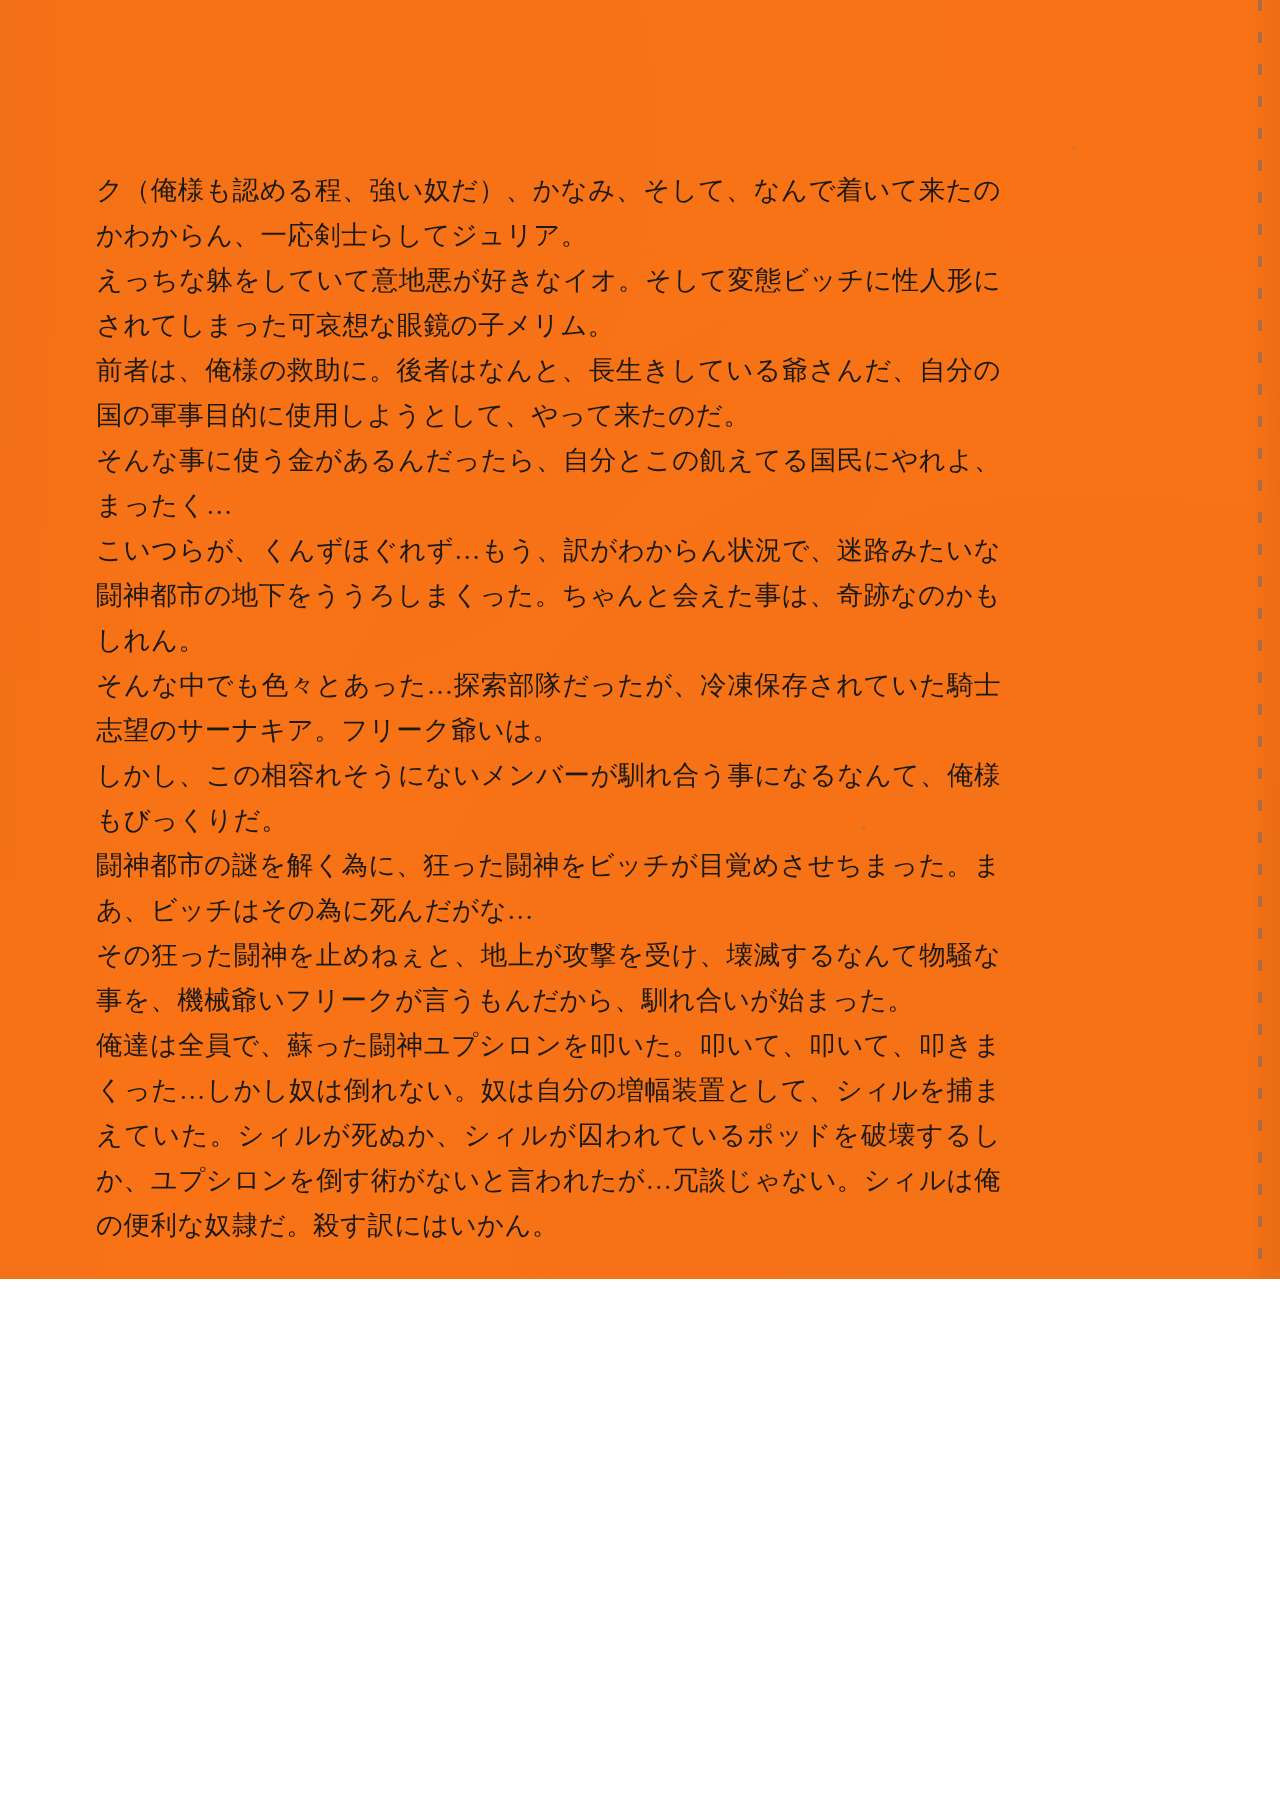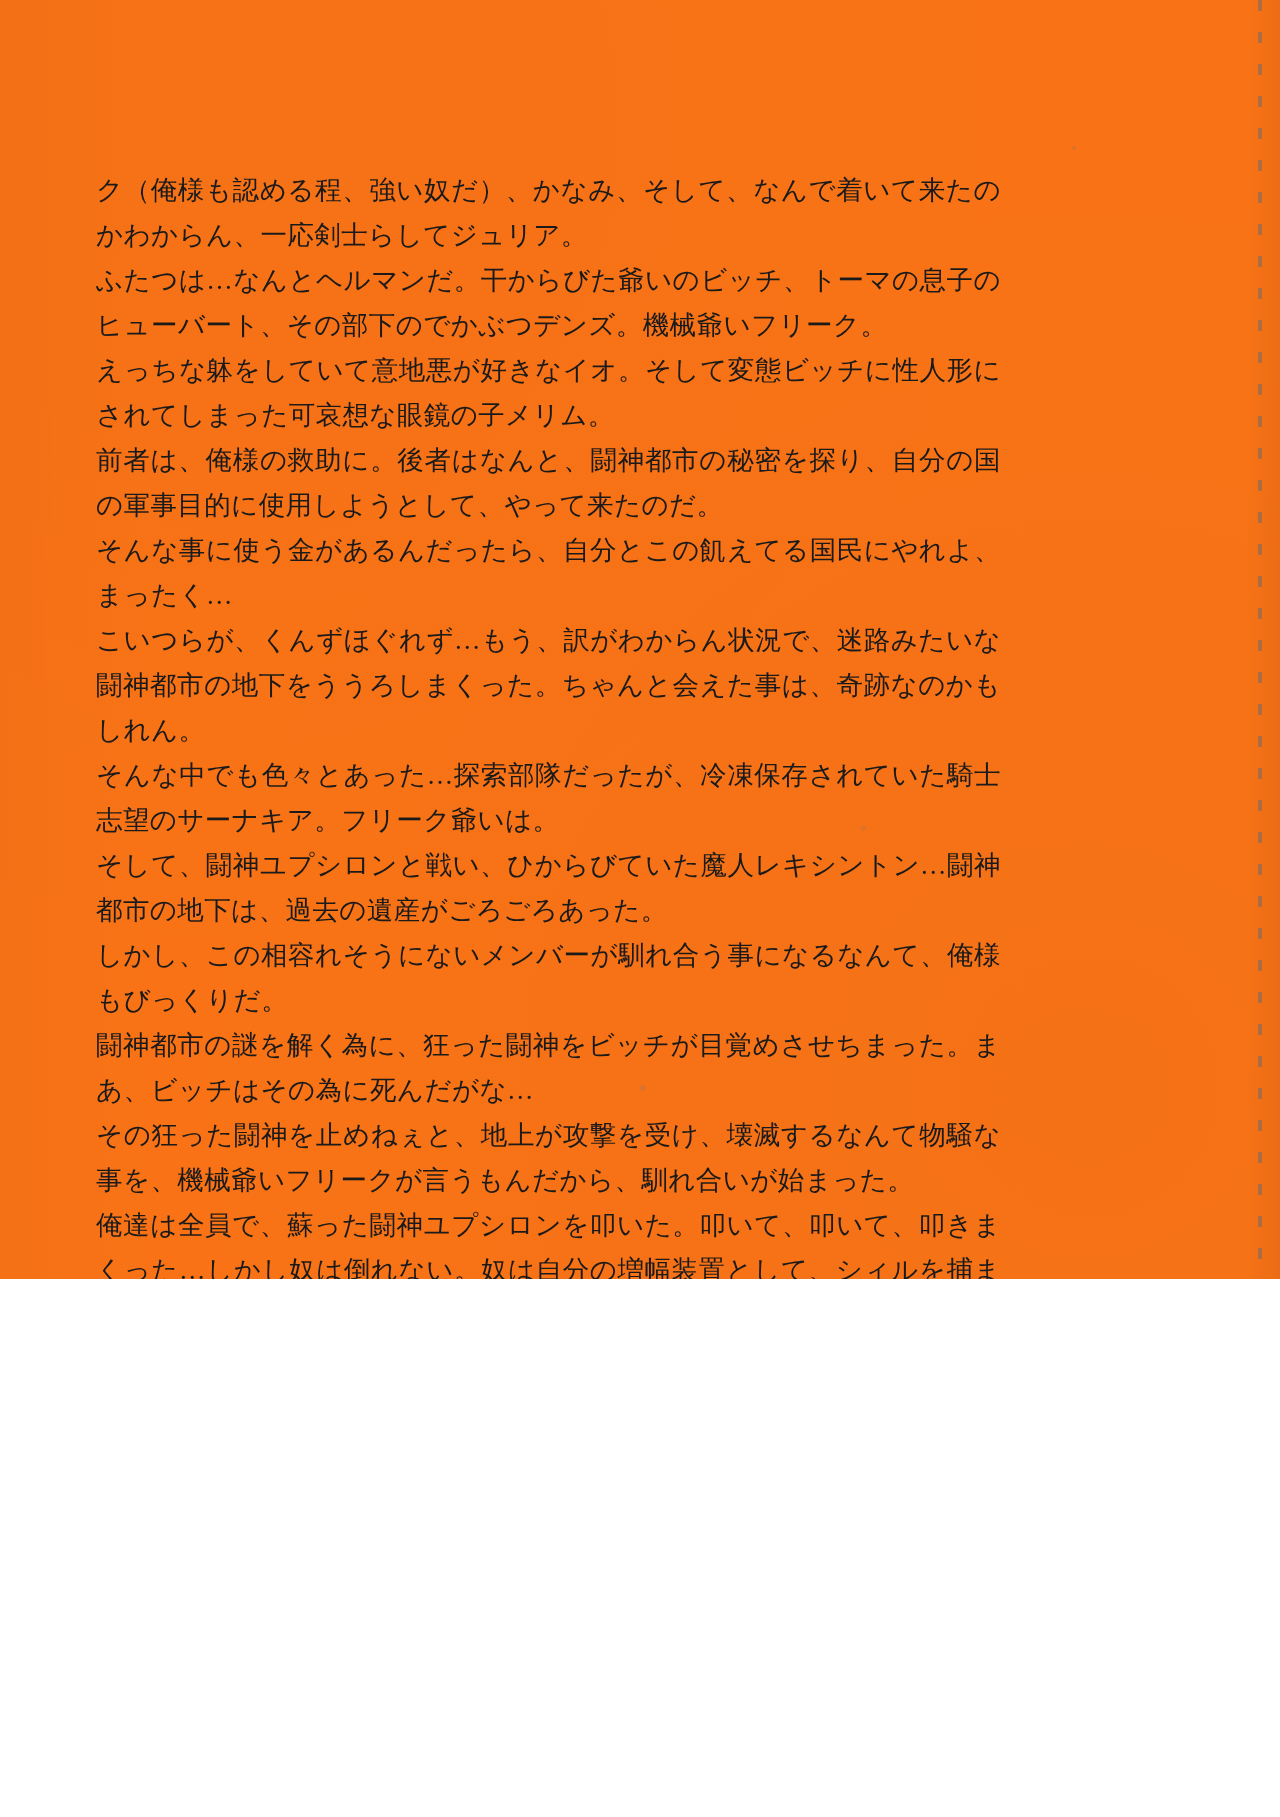--- a/index.html
+++ b/index.html
@@ -141,25 +141,23 @@
     <span></span>
     <span></span>
   </div>
 
   <div class="spot s1"></div>
   <div class="spot s2"></div>
   <div class="spot s3"></div>
 
   <div class="text-body">
     <p>ク（俺様も認める程、強い奴だ）、かなみ、そして、なんで着いて来たのかわからん、一応剣士らしてジュリア。</p>
-    <p>ふたつは…なんとヘルマンだ。干からびた爺いのビッチ、トーマの息子のヒューバート、その部下のでかぶつデンズ。機械爺いフリーク。</p>
     <p>えっちな躰をしていて意地悪が好きなイオ。そして変態ビッチに性人形にされてしまった可哀想な眼鏡の子メリム。</p>
-    <p>前者は、俺様の救助に。後者はなんと、闘神都市の秘密を探り、自分の国の軍事目的に使用しようとして、やって来たのだ。</p>
+    <p>前者は、俺様の救助に。後者はなんと、長生きしている爺さんだ、自分の国の軍事目的に使用しようとして、やって来たのだ。</p>
     <p>そんな事に使う金があるんだったら、自分とこの飢えてる国民にやれよ、まったく…</p>
     <p>こいつらが、くんずほぐれず…もう、訳がわからん状況で、迷路みたいな闘神都市の地下をううろしまくった。ちゃんと会えた事は、奇跡なのかもしれん。</p>
     <p>そんな中でも色々とあった…探索部隊だったが、冷凍保存されていた騎士志望のサーナキア。フリーク爺いは。</p>
-    <p>そして、闘神ユプシロンと戦い、ひからびていた魔人レキシントン…闘神都市の地下は、過去の遺産がごろごろあった。</p>
     <p>しかし、この相容れそうにないメンバーが馴れ合う事になるなんて、俺様もびっくりだ。</p>
     <p>闘神都市の謎を解く為に、狂った闘神をビッチが目覚めさせちまった。まあ、ビッチはその為に死んだがな…</p>
     <p>その狂った闘神を止めねぇと、地上が攻撃を受け、壊滅するなんて物騒な事を、機械爺いフリークが言うもんだから、馴れ合いが始まった。</p>
     <p>俺達は全員で、蘇った闘神ユプシロンを叩いた。叩いて、叩いて、叩きまくった…しかし奴は倒れない。奴は自分の増幅装置として、シィルを捕まえていた。シィルが死ぬか、シィルが囚われているポッドを破壊するしか、ユプシロンを倒す術がないと言われたが…冗談じゃない。シィルは俺の便利な奴隷だ。殺す訳にはいかん。</p>
   </div>
 </div>
 
 </body></html>

